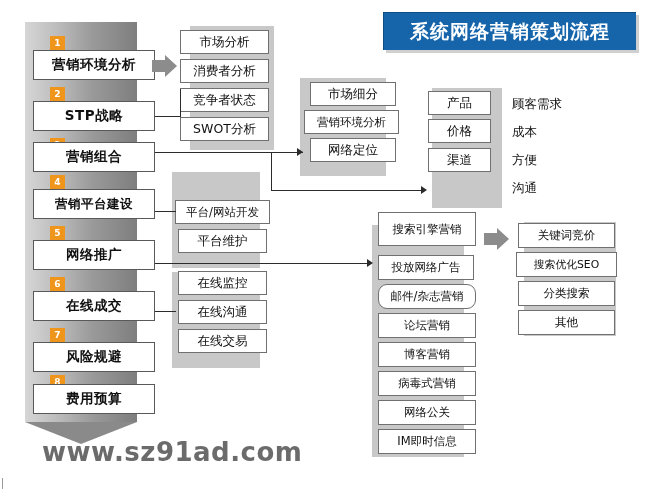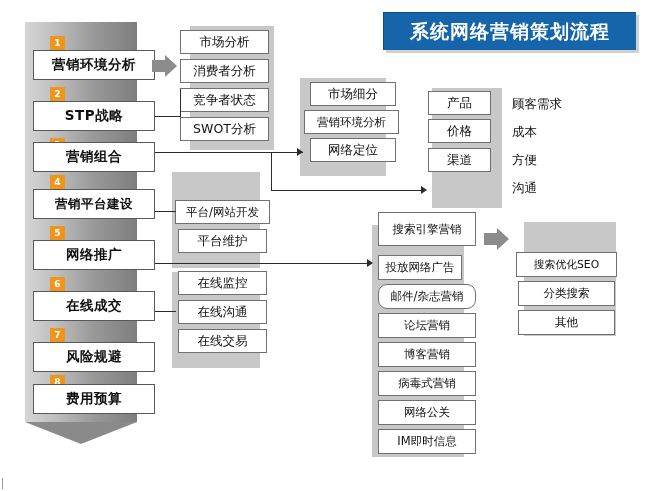--- a/index.html
+++ b/index.html
@@ -310,21 +310,21 @@
   <div class="cell" style="left:178px; top:329px; width:89px; height:24px;">
     <span>在线交易</span>
   </div>
 
   <div class="ln h" style="left:155px; top:311px; width:21px;"></div>
 
   <div class="plate" style="left:372px; top:225px; width:92px; height:232px;"></div>
   <div class="cell small" style="left:378px; top:212px; width:98px; height:34px;">
     <span>搜索引擎营销</span>
   </div>
-  <div class="cell small" style="left:378px; top:255px; width:84px; height:25px;">
+  <div class="cell small" style="left:378px; top:255px; width:96px; height:25px;">
     <span>投放网络广告</span>
   </div>
   <div class="cell small" style="left:378px; top:284px; width:98px; height:25px;border-radius:9px;">
     <span>邮件/杂志营销</span>
   </div>
   <div class="cell small" style="left:378px; top:313px; width:98px; height:25px;">
     <span>论坛营销</span>
   </div>
   <div class="cell small" style="left:378px; top:342px; width:98px; height:25px;">
     <span>博客营销</span>
@@ -341,25 +341,29 @@
 
   <div class="ln h" style="left:155px; top:263px; width:214px;"></div>
   <div class="arrowhead" style="left:367px; top:259px;"></div>
 
   <div class="blockarrow" style="left:484px; top:228px; width:26px; height:22px;">
     <div class="shaft"></div>
       <div class="head"></div>
   </div>
 
   <div class="plate" style="left:524px; top:222px; width:92px; height:114px;"></div>
+  <div class="cell small" style="left:518px; top:223px; width:97px; height:25px;">
+    <span>关键词竞价</span>
+  </div>
   <div class="cell tiny" style="left:516px; top:252px; width:101px; height:25px;">
     <span>搜索优化SEO</span>
   </div>
   <div class="cell small" style="left:518px; top:281px; width:97px; height:25px;">
     <span>分类搜索</span>
   </div>
   <div class="cell small" style="left:518px; top:310px; width:97px; height:25px;">
     <span>其他</span>
   </div>
 
+  <div class="watermark">www.sz91ad.com</div>
   <div class="edge-tick"></div>
 
 </div>
 
 </body></html>

